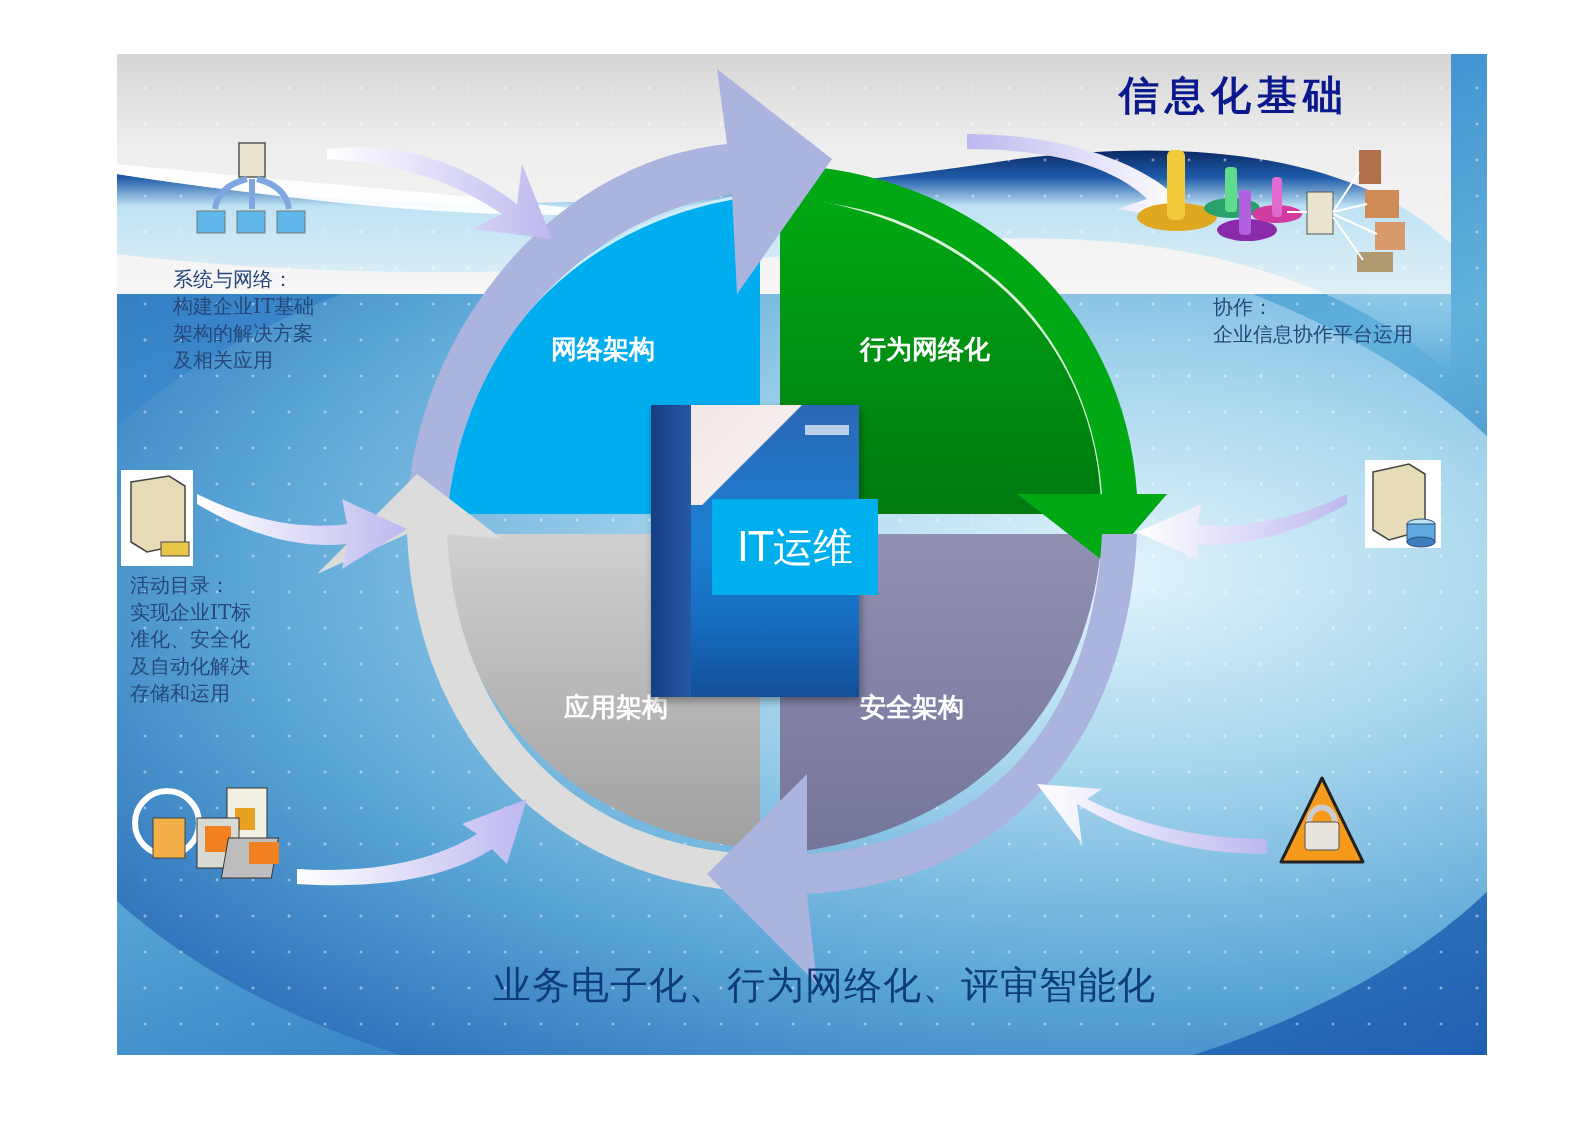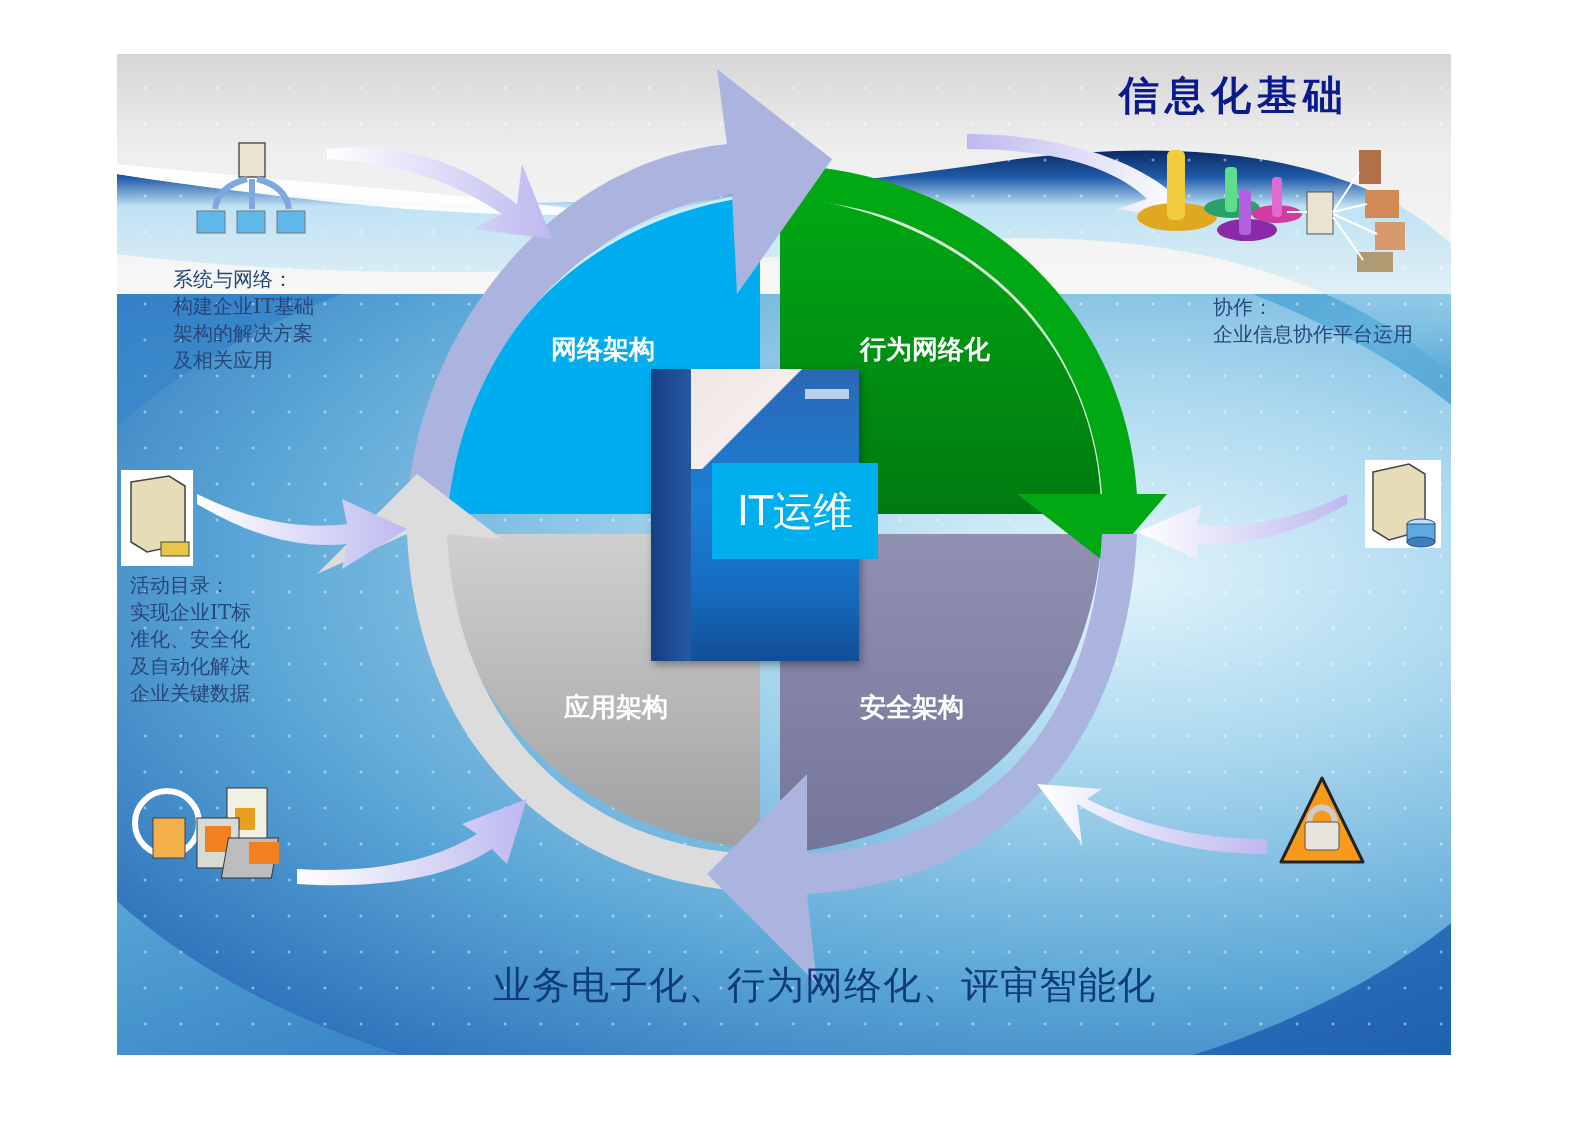--- a/index.html
+++ b/index.html
@@ -1,34 +1,34 @@
 <!DOCTYPE html>
 <html><head>
 <meta charset="utf-8">
 <style>
   html,body{margin:0;padding:0;background:#ffffff;}
   body{width:1587px;height:1122px;position:relative;overflow:hidden;font-family:"DejaVu Sans","Liberation Sans",sans-serif;}
   .slide{position:absolute;left:117px;top:54px;width:1334px;height:1001px;overflow:hidden;
-    background:linear-gradient(160deg,#2a6fb8 0%,#3f8fd0 30%,#62b2dc 50%,#3f8cc9 70%,#1f5fb0 100%);}
+    background:linear-gradient(160deg,#2a6fb8 0%,#3f8fd0 30%,#62b2dc 50%,#3f8cc9 70%,#1f5fb0 100%);padding-left:36px;}
   .slide-top{position:absolute;left:0;top:0;width:1334px;height:240px;
     background:linear-gradient(180deg,#d6d6d6 0%,#eeeeee 40%,#f7f7f7 100%);}
   .wave{position:absolute;left:-60px;top:110px;width:1500px;height:260px;border-radius:50%;
     background:linear-gradient(180deg,#0c2d6b 0%,#174f9c 8%,#b9e0f3 18%,#cfeaf6 40%,#8ec6e6 100%);transform:rotate(4deg);}
   .wave2{position:absolute;left:-120px;top:160px;width:1600px;height:900px;border-radius:50%;
     background:radial-gradient(ellipse at 70% 40%,#e2f4fb 0%,#a9d7ee 25%,#5aa6d6 55%,#2c6fb9 80%,#1c55a5 100%);}
   .dots{position:absolute;inset:0;
     background-image:radial-gradient(circle,rgba(255,255,255,.45) 1.2px,transparent 1.8px);
     background-size:36px 36px;background-position:10px 160px;}
   .title{position:absolute;left:1002px;top:14px;font-family:"DejaVu Serif","Liberation Serif",serif;
     font-size:40px;font-weight:bold;color:#0a1a8c;letter-spacing:6px;}
   .caption{position:absolute;color:#26477a;font-family:"DejaVu Serif","Liberation Serif",serif;font-size:20px;line-height:27px;white-space:pre-line;}
   .caption.dark{color:#1c3d78;}
   .bottom-text{position:absolute;left:376px;top:906px;font-size:38px;color:#0e3c7a;letter-spacing:1px;}
   .quad-label{position:absolute;color:#ffffff;font-size:26px;font-weight:bold;}
-  .box{position:absolute;left:534px;top:315px;width:208px;height:292px;
+  .box{position:absolute;left:534px;top:351px;width:208px;height:292px;
     background:linear-gradient(180deg,#2b67b5 0%,#1b7fd4 45%,#166cc0 75%,#124e96 100%);box-shadow:2px 4px 8px rgba(0,0,0,.35);}
   .box-spine{position:absolute;left:0;top:0;width:40px;height:100%;background:linear-gradient(90deg,#163e80,#2559a4);}
   .box-corner{position:absolute;left:40px;top:0;width:120px;height:100px;
     background:linear-gradient(135deg,#f1e6e6 0%,#f5eded 50%,transparent 51%);}
   .box-brand{position:absolute;right:10px;top:20px;width:44px;height:10px;background:#dfe8f5;opacity:.8;}
   .box-label{position:absolute;left:61px;top:94px;width:166px;height:96px;background:#00b0ee;
     color:#fff;font-size:40px;display:flex;align-items:center;justify-content:center;}
   .icon{position:absolute;}
 </style>
 </head>
@@ -175,16 +175,16 @@
   <div class="caption" style="left:56px;top:212px">系统与网络：
 构建企业IT基础
 架构的解决方案
 及相关应用</div>
   <div class="caption" style="left:1096px;top:240px">协作：
 企业信息协作平台运用</div>
   <div class="caption" style="left:13px;top:518px">活动目录：
 实现企业IT标
 准化、安全化
 及自动化解决
-企业关键数据</div>
+存储和运用</div>
 
   <div class="bottom-text">业务电子化、行为网络化、评审智能化</div>
 </div>
 
 </body></html>

